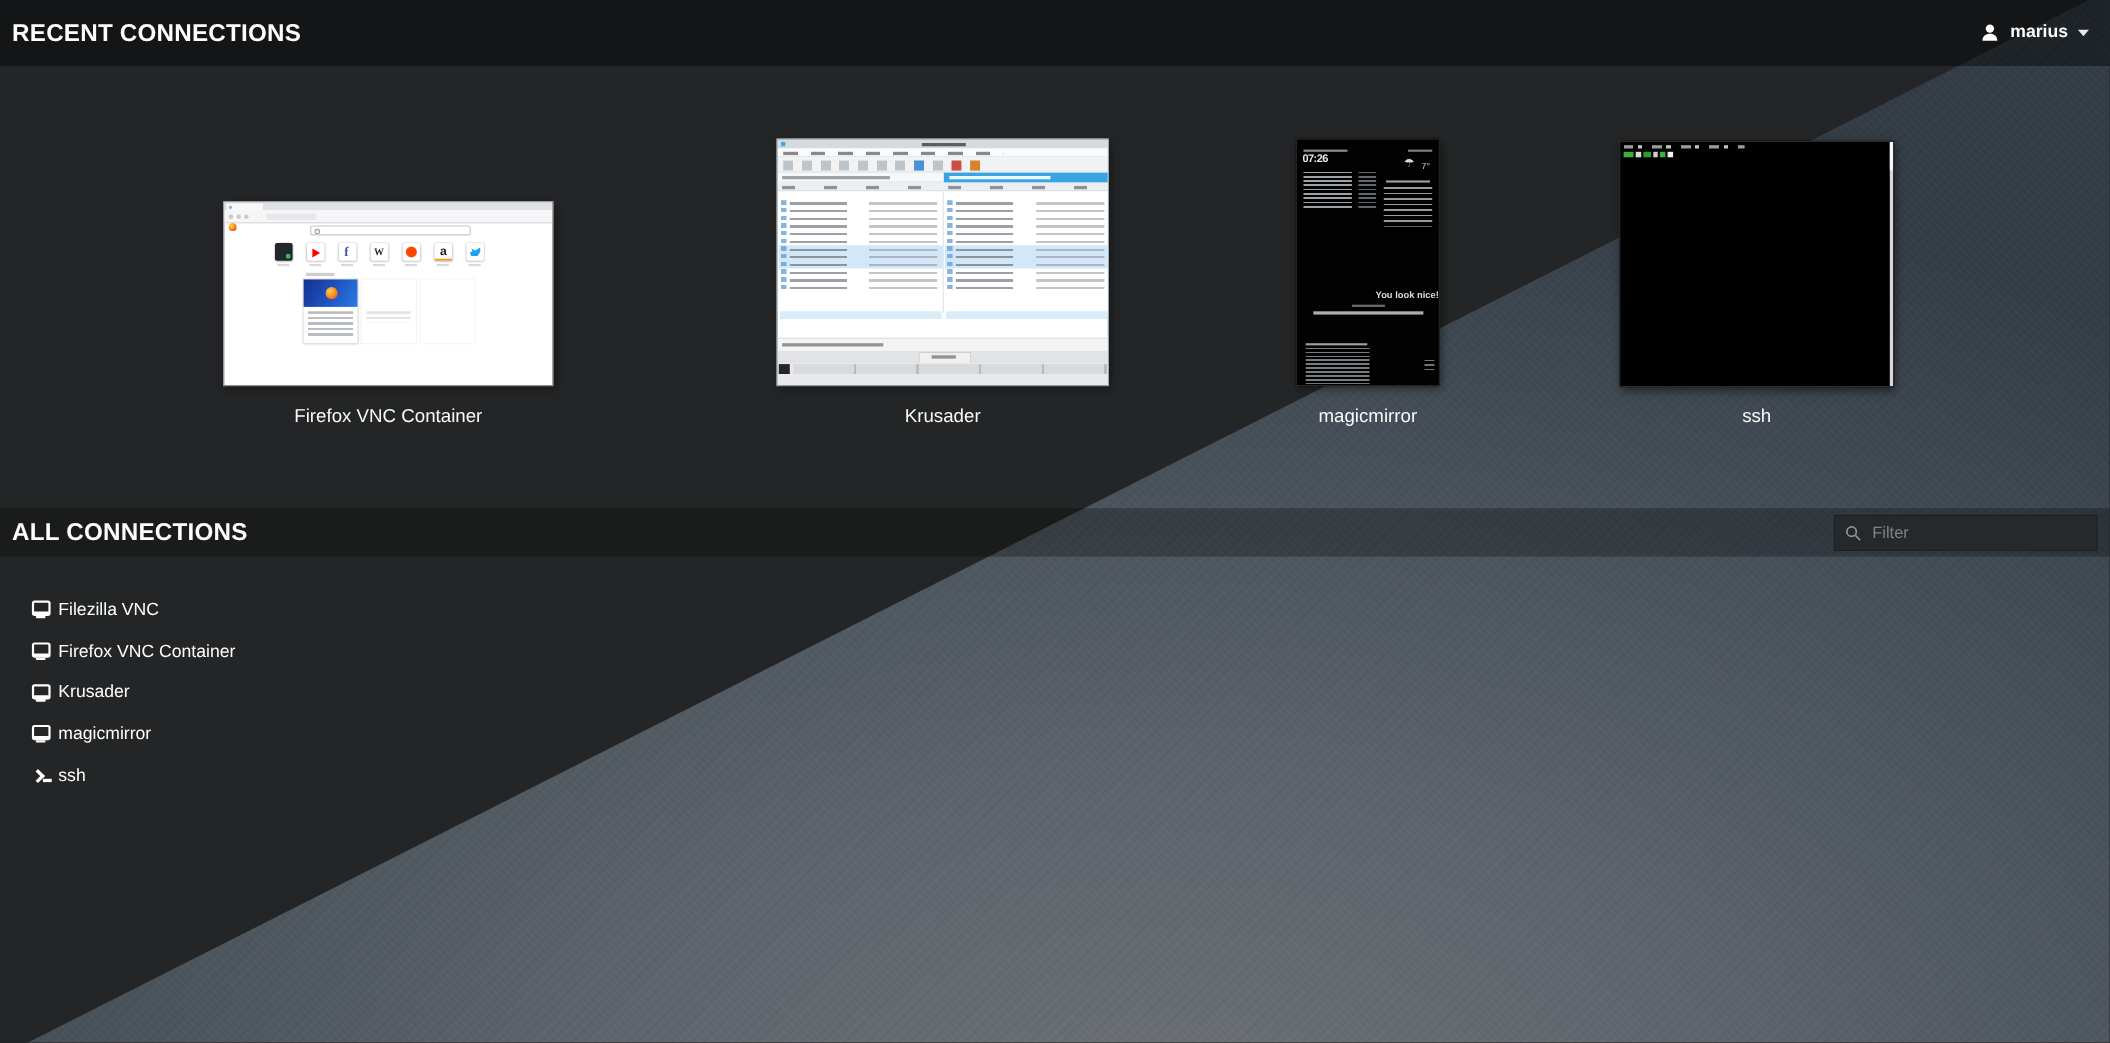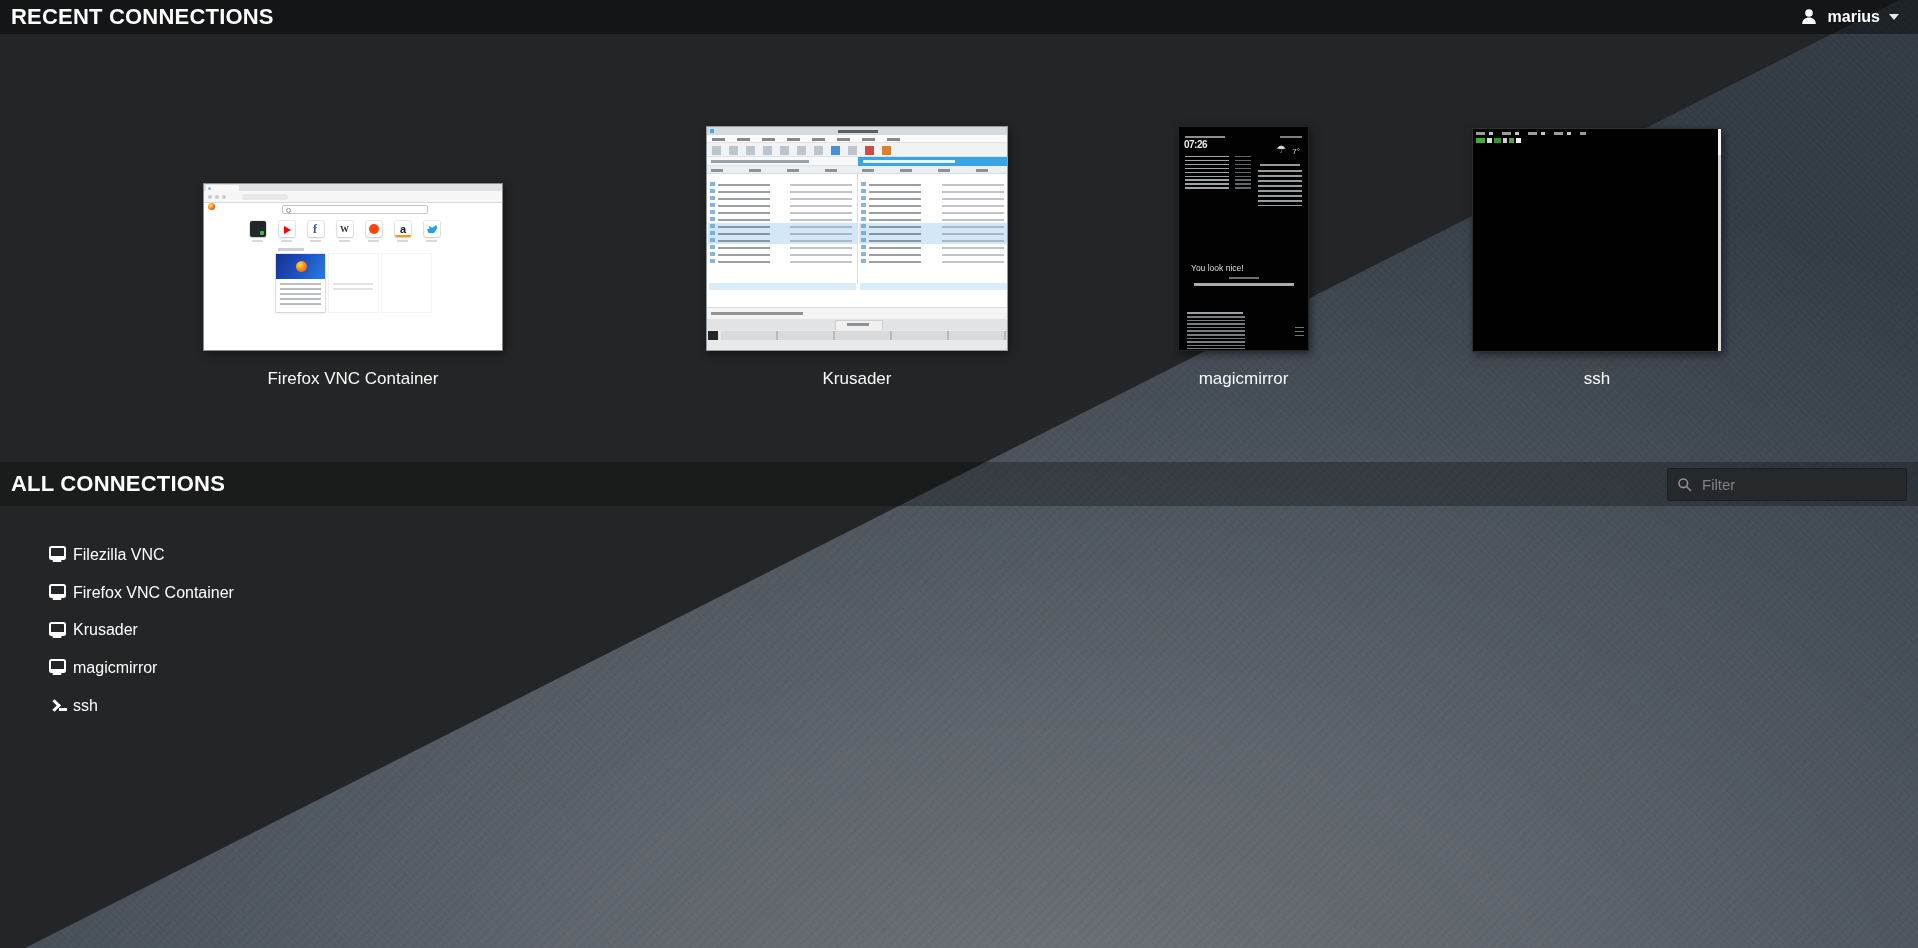--- a/index.html
+++ b/index.html
@@ -20,21 +20,21 @@
   }
   .bg-slate::after {
     content:""; position:absolute; inset:0;
     background:
       repeating-linear-gradient(45deg, rgba(255,255,255,.014) 0 2px, transparent 2px 5px),
       repeating-linear-gradient(-45deg, rgba(0,0,0,.03) 0 3px, transparent 3px 7px);
   }
 
   
   .topbar {
-    position:absolute; left:0; top:0; width:1918px; height:34px;
+    position:absolute; left:0; top:0; width:1918px; height:60px;
     background:rgba(0,0,0,.42); z-index:5;
     display:flex; align-items:center; justify-content:space-between;
   }
   .page-title {
     margin-left:11px; color:#fdfdfd; font-size:22px; font-weight:bold;
     letter-spacing:.2px;
   }
   .user-menu {
     margin-right:15px; display:flex; align-items:center; gap:9px;
     cursor:pointer; height:46px; padding:0 4px;
@@ -158,22 +158,22 @@
   .mm-cal-l { position:absolute; left:6px; top:29px; width:44px; height:34px;
     background:repeating-linear-gradient(to bottom, rgba(195,202,207,.8) 0 1.5px, transparent 1.5px 3.9px); }
   .mm-cal-r { position:absolute; left:56px; top:29px; width:16px; height:34px;
     background:repeating-linear-gradient(to bottom, rgba(150,158,164,.65) 0 1.5px, transparent 1.5px 3.9px); }
   .mm-w-top { position:absolute; right:6px; top:9px; width:22px; height:2px; background:#7e7e7e; }
   .mm-umbrella { position:absolute; right:22px; top:17px; color:#d8d8d8; font-size:11px; line-height:11px; }
   .mm-temp { position:absolute; right:8px; top:20px; color:#cfcfcf; font-size:8px; }
   .mm-w-title { position:absolute; right:8px; top:37px; width:40px; height:2px; background:#9a9a9a; }
   .mm-forecast { position:absolute; right:6px; top:43px; width:44px; height:36px;
     background:repeating-linear-gradient(to bottom, rgba(200,206,211,.75) 0 1.6px, transparent 1.6px 5px); }
-  .mm-compliment { position:absolute; left:12px; top:136px; width:100%; text-align:left;
-    color:#dedede; font-size:8.5px; }
+  .mm-compliment { position:absolute; left:0; top:136px; width:100%; text-align:right;
+    color:#dedede; font-size:8.5px;font-weight:bold; }
   .mm-sub1 { position:absolute; left:50px; top:150px; width:30px; height:2px; background:#6e6e6e; }
   .mm-news { position:absolute; left:15px; top:156px; width:100px; height:2.5px; background:#a9adb1; }
   .mm-tbl-head { position:absolute; left:8px; top:185px; width:56px; height:2px; background:#9aa0a5; }
   .mm-tbl { position:absolute; left:8px; top:189px; width:58px; height:33px;
     background:repeating-linear-gradient(to bottom, rgba(170,177,183,.7) 0 1.5px, transparent 1.5px 3.6px); }
   .mm-br { position:absolute; right:4px; top:200px; width:9px; height:10px;
     background:repeating-linear-gradient(to bottom, rgba(160,166,171,.7) 0 1.5px, transparent 1.5px 4px); }
 
   
   .sh { left:1472px; top:128px; width:250px; height:224px; background:#010101;
@@ -200,21 +200,21 @@
   .filter-wrap { position:relative; margin-right:11px; }
   .filter-input {
     width:240px; height:33px; background:#26292c; border:1px solid rgba(0,0,0,.25);
     border-radius:2px; color:#d4d7da; font-size:15px; padding:0 8px 0 34px;
     font-family:"Liberation Sans",sans-serif; outline:none;
   }
   .filter-input::placeholder { color:#7d8287; }
   .filter-icon { position:absolute; left:10px; top:9px; width:16px; height:16px; pointer-events:none; }
 
   
-  .conn-list { position:absolute; left:0; top:536px; z-index:4; list-style:none;padding-left:20px; }
+  .conn-list { position:absolute; left:0; top:536px; z-index:4; list-style:none; }
   .conn-item {
     height:37.7px; display:flex; align-items:center; padding-left:27px;
     cursor:pointer; min-width:320px;
   }
   .conn-icon-box { width:20px; height:20px; margin-right:6px; position:relative;
     display:flex; align-items:center; justify-content:center; }
   .ic-mon { width:17px; height:14px; border:2px solid #fff; border-bottom:4px solid #fff;
     border-radius:2.5px; position:relative; margin-top:-3px; }
   .ic-mon::after { content:""; position:absolute; left:50%; transform:translateX(-50%);
     bottom:-6px; width:9px; height:2.5px; background:#fff; border-radius:1px; }

